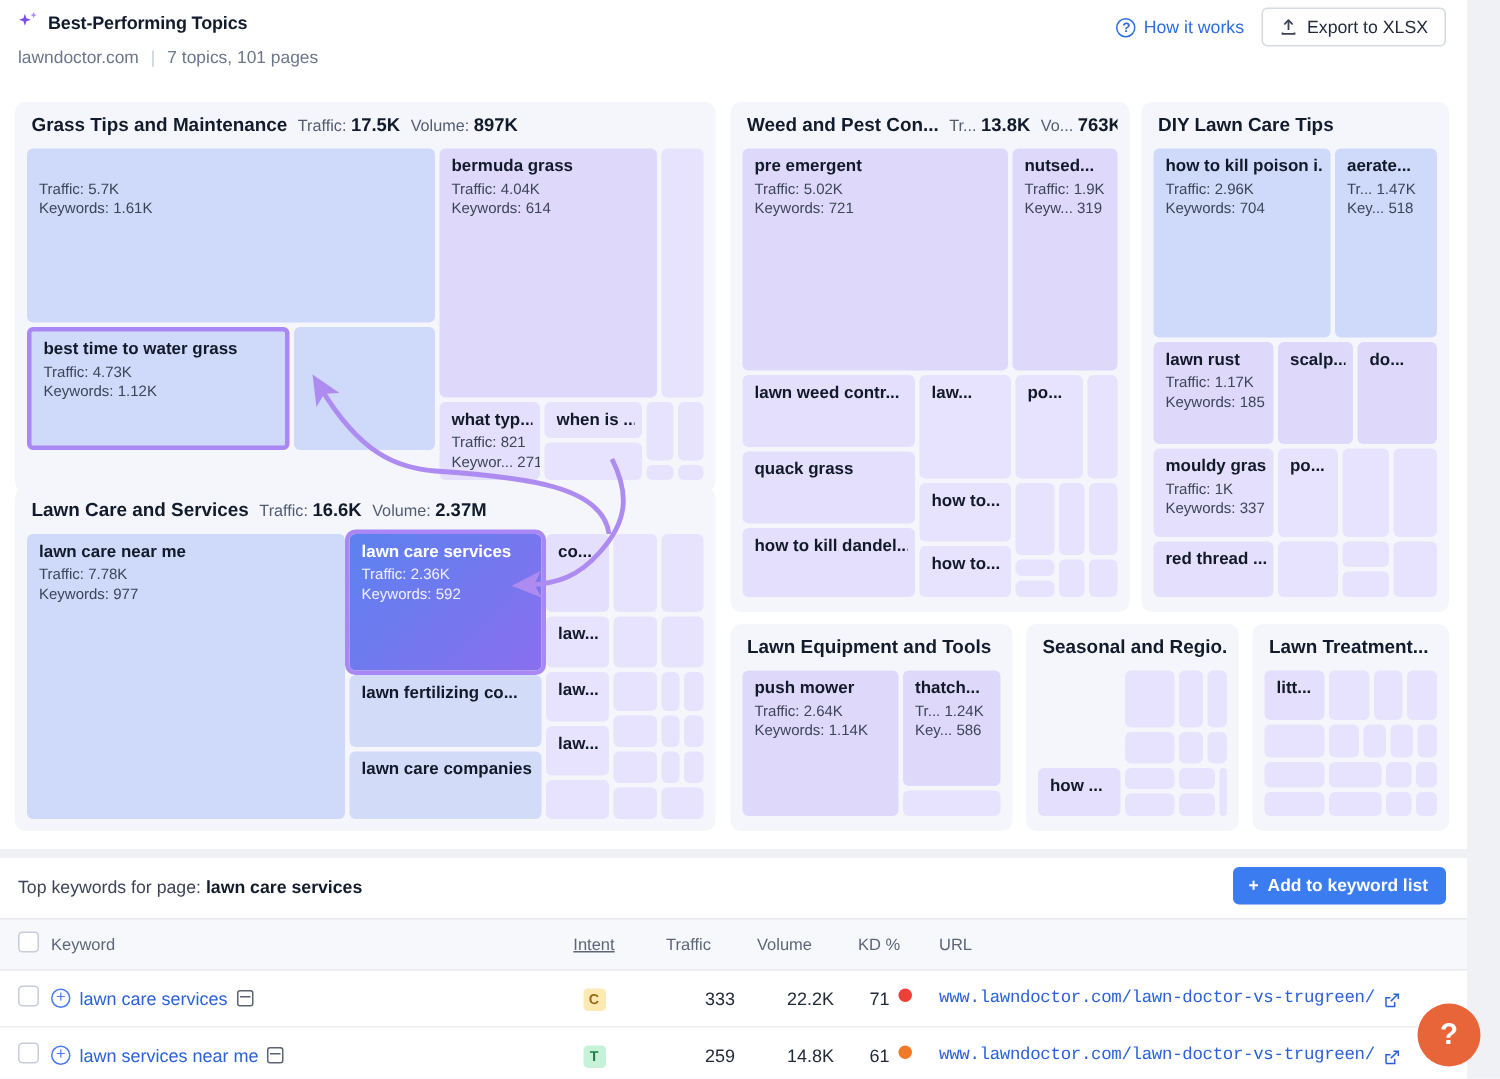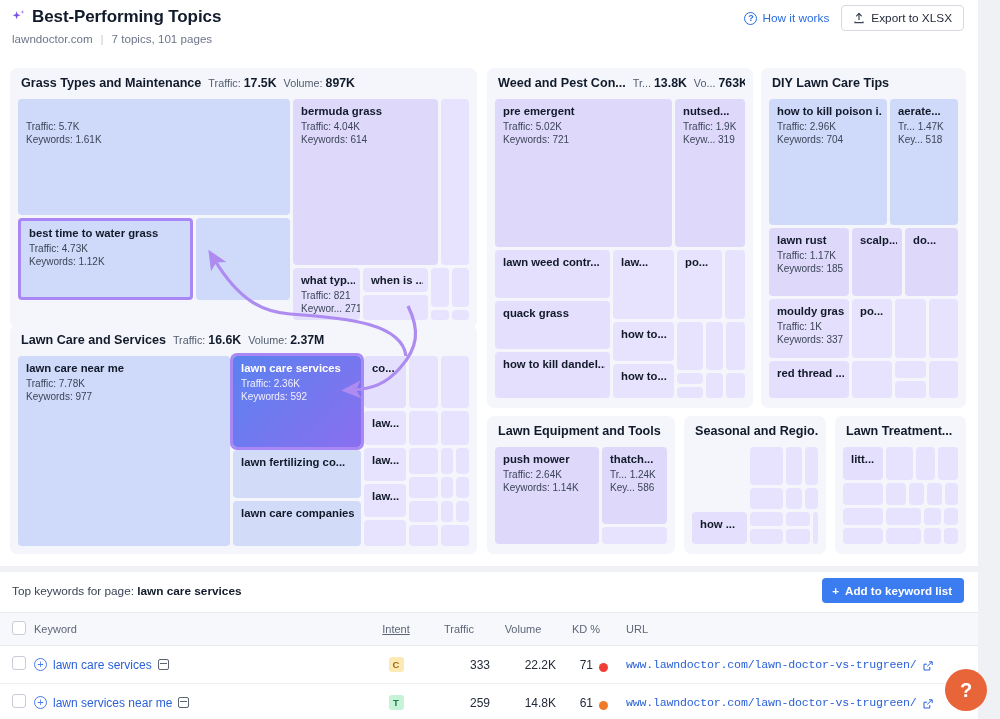--- a/index.html
+++ b/index.html
@@ -16,21 +16,21 @@
     position: absolute; left: 0; top: 0; width: 978px; height: 56px;
     background: #ffffff;
   }
   .hdr-title-row {
     position: absolute; left: 12px; top: 7px;
     display: flex; align-items: center; gap: 6px;
   }
   .spark-icon { width: 14px; height: 16px; position: relative; display: inline-block; }
   .spark-icon svg { display: block; }
   .hdr-title {
-    font-size: 17px; font-weight: bold; color: #111b2b; letter-spacing: -0.1px;
+    font-size: 12px; font-weight: bold; color: #111b2b; letter-spacing: -0.1px;
   }
   .hdr-sub {
     position: absolute; left: 12px; top: 32px;
     font-size: 11.6px; color: #6c7589; display: flex; align-items: center; gap: 8px;
   }
   .hdr-sub .divider { color: #c5cad6; }
   .hdr-right {
     position: absolute; right: 14px; top: 5px;
     display: flex; align-items: center; gap: 12px;
   }
@@ -148,21 +148,21 @@
   }
   .kw-link { color: #2b61d8; font-size: 12px; cursor: pointer; }
   .serp-ico { width: 11px; height: 11px; border: 1.2px solid #5b6473; border-radius: 2px; position: relative; flex:none; }
   .serp-ico:after { content:""; position:absolute; left:1px; right:1px; top:3px; height:1.2px; background:#5b6473; }
   .intent-badge {
     display: inline-block; width: 15px; height: 15px; border-radius: 3px;
     font-size: 9.5px; font-weight: bold; line-height: 15px; text-align: center;
   }
   .intent-C { background: #fde9b4; color: #9a6c12; }
   .intent-T { background: #c6f2d8; color: #1f7a47; }
-  .kd-wrap { display: inline-flex; align-items: flex-end; gap: 6px; justify-content: flex-end; width: 100%; }
+  .kd-wrap { display: inline-flex; align-items: flex-start; gap: 6px; justify-content: flex-end; width: 100%; }
   .kd-dot { width: 9px; height: 9px; border-radius: 50%; display: inline-block; }
   .url-cell { display: flex; align-items: center; gap: 6px; }
   .url-link { color: #2b61d8; font-size: 11.6px; font-family: "Liberation Mono", monospace; letter-spacing: -0.2px; cursor: pointer; }
   .ext-ico { width: 10px; height: 10px; flex: none; }
 
   
   .scroll-gutter {
     position: absolute; right: 0; top: 0; width: 22px; height: 719px; background: #eff1f5;
   }
   .help-fab {
@@ -207,21 +207,21 @@
         </span>
         <span>Export to XLSX</span>
       </div>
     </div>
   </div>
 
   <div class="board">
 
     <div class="topic-card" style="left:10px; top:12px; width:467px; height:260px;">
       <div class="topic-head">
-        <span class="topic-name">Grass Types and Maintenance</span>
+        <span class="topic-name">Grass Tips and Maintenance</span>
         <span class="topic-metric">
           <span>Traffic:</span>
           <b>17.5K</b>
         </span>
         <span class="topic-metric">
           <span>Volume:</span>
           <b>897K</b>
         </span>
       </div>
       <div class="tiles" style="top:31px; height:218px;">

